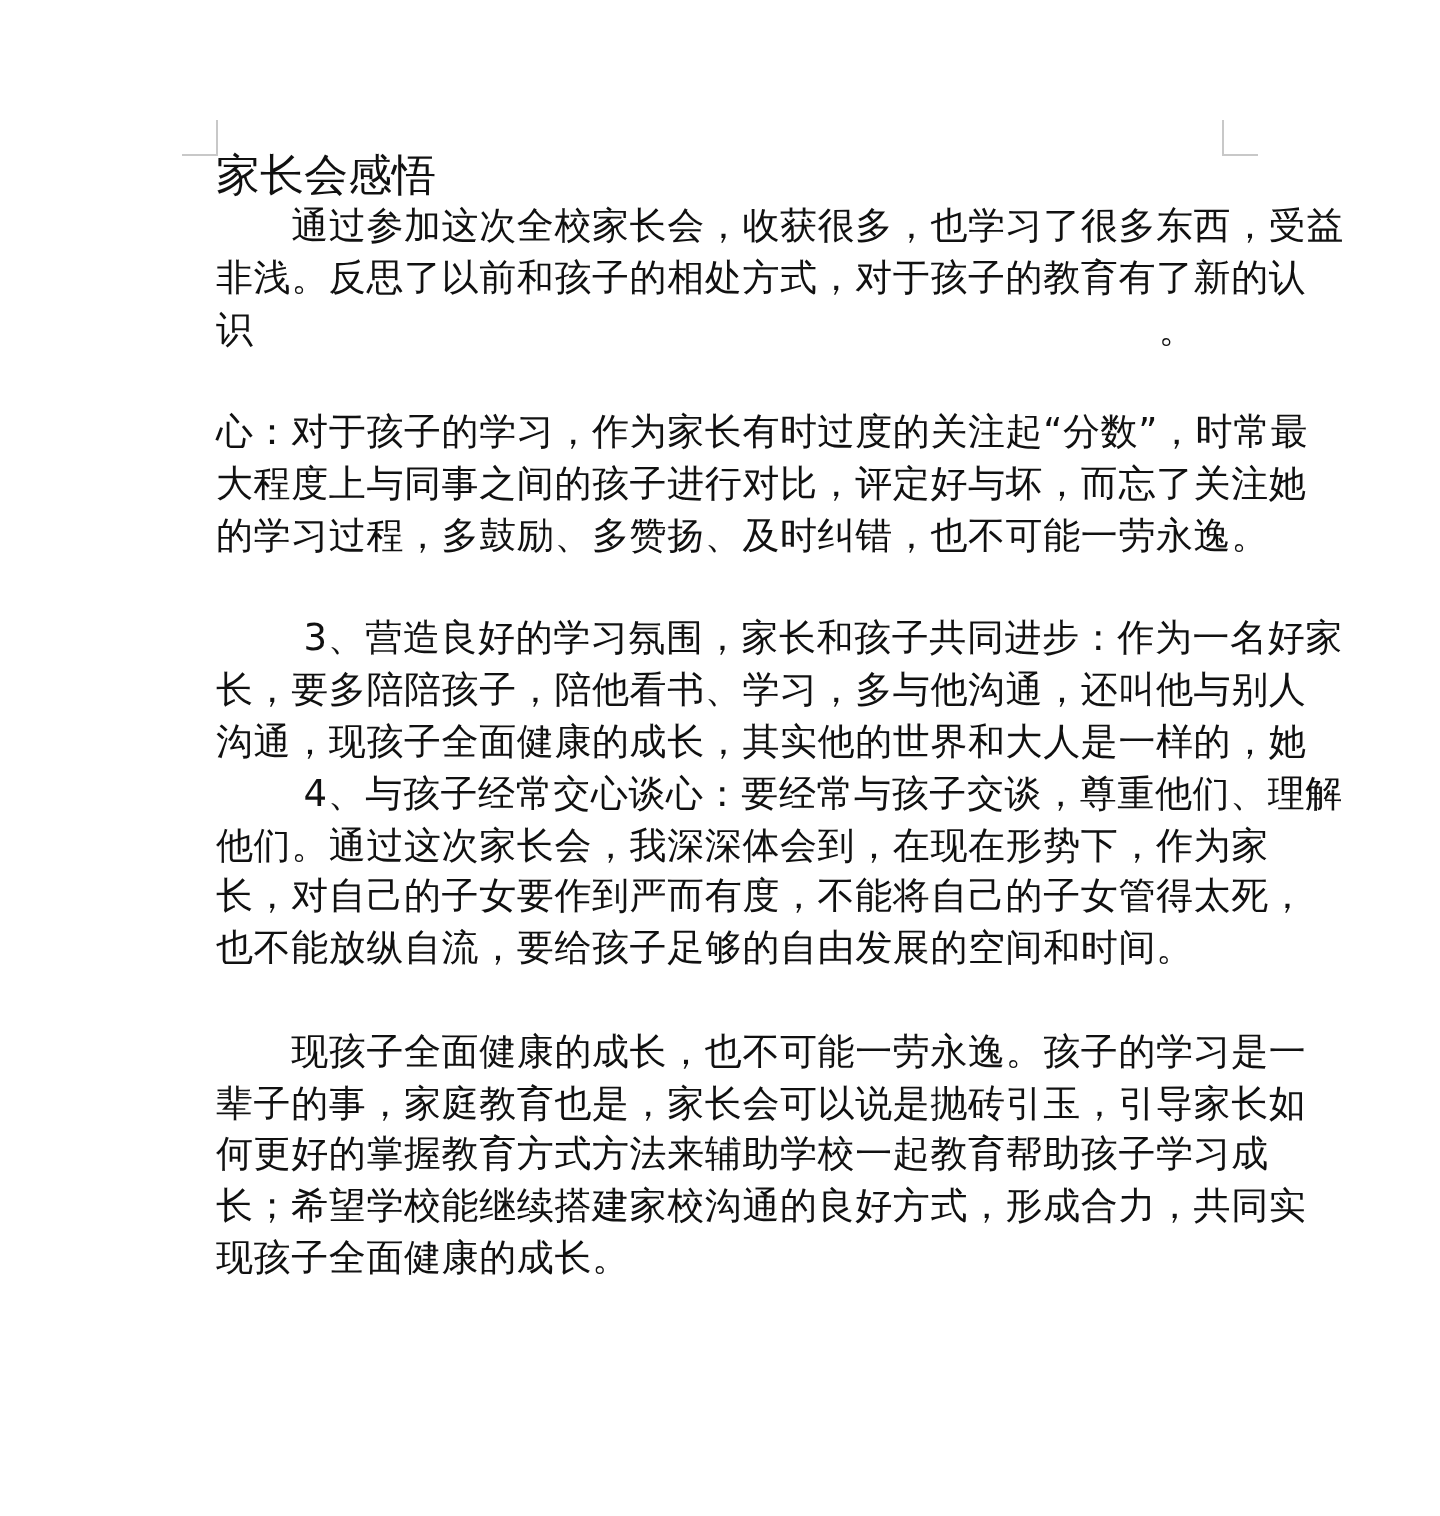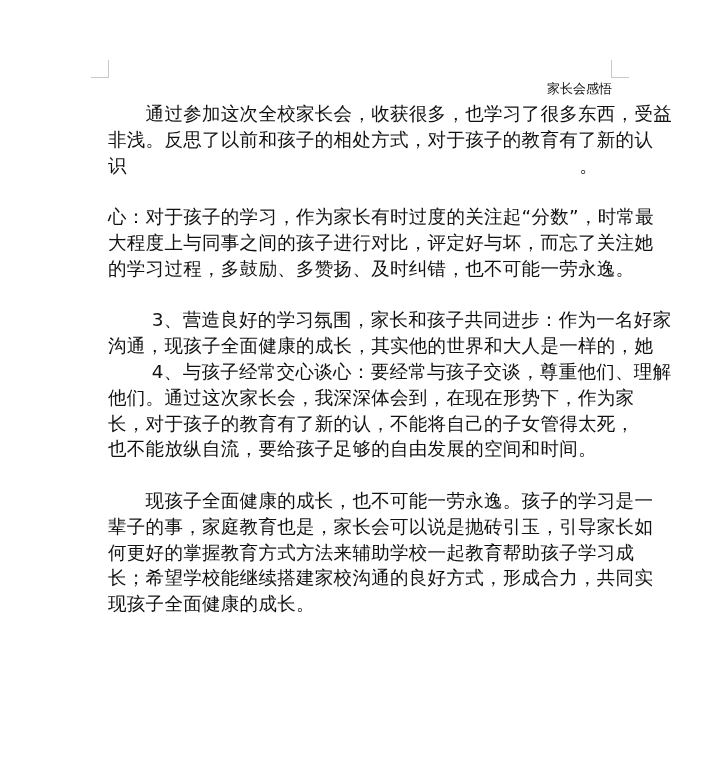--- a/index.html
+++ b/index.html
@@ -2,21 +2,21 @@
 <html><head>
 <meta charset="utf-8">
 <style>
   html, body { margin: 0; padding: 0; background: #ffffff; }
   body { width: 720px; height: 758px; position: relative; overflow: hidden;
          font-family: "DejaVu Sans", "Liberation Sans", sans-serif; color: #111; }
   .corner { position: absolute; width: 17px; height: 17px; border-color: #c8c8c8; border-style: solid; border-width: 0; }
   .corner.tl { left: 91px; top: 60px; border-right-width: 1px; border-bottom-width: 1px; }
   .corner.tr { left: 611px; top: 60px; border-left-width: 1px; border-bottom-width: 1px; }
   .page { position: absolute; left: 108px; top: 77px; width: 504px; }
-  .title { text-align: right; font-size: 13px; line-height: 24px; height: 24px; letter-spacing: 0; }
+  .title { text-align: left; font-size: 22px; line-height: 24px; height: 24px; letter-spacing: 0; }
   .para { font-size: 18.5px; line-height: 25.8px; text-align: justify; text-align-last: left; margin: 0; white-space: normal; word-break: break-all; letter-spacing: 0.3px; }
   .line { display: block; height: 25.8px; white-space: nowrap; text-align: justify; text-align-last: justify; }
   .line.last { text-align-last: left; }
   .blank { height: 25.8px; }
   .end-dot { float: right; margin-right: 14px; }
 </style>
 </head>
 <body>
 
 <div class="corner tl"></div>
@@ -37,27 +37,28 @@
     <span class="line">心：对于孩子的学习，作为家长有时过度的关注起“分数”，时常最</span>
     <span class="line">大程度上与同事之间的孩子进行对比，评定好与坏，而忘了关注她</span>
     <span class="line last">的学习过程，多鼓励、多赞扬、及时纠错，也不可能一劳永逸。</span>
   </div>
 
   <div class="blank"></div>
 
 
   <div class="para">
     <span class="line">　　 3、营造良好的学习氛围，家长和孩子共同进步：作为一名好家</span>
+    <span class="line">长，要多陪陪孩子，陪他看书、学习，多与他沟通，还叫他与别人</span>
     <span class="line">沟通，现孩子全面健康的成长，其实他的世界和大人是一样的，她</span>
   </div>
 
   <div class="para">
     <span class="line">　　 4、与孩子经常交心谈心：要经常与孩子交谈，尊重他们、理解</span>
     <span class="line">他们。通过这次家长会，我深深体会到，在现在形势下，作为家</span>
-    <span class="line">长，对于孩子的教育有了新的认，不能将自己的子女管得太死，</span>
+    <span class="line">长，对自己的子女要作到严而有度，不能将自己的子女管得太死，</span>
     <span class="line last">也不能放纵自流，要给孩子足够的自由发展的空间和时间。</span>
   </div>
 
   <div class="blank"></div>
 
   <div class="para">
     <span class="line">　　现孩子全面健康的成长，也不可能一劳永逸。孩子的学习是一</span>
     <span class="line">辈子的事，家庭教育也是，家长会可以说是抛砖引玉，引导家长如</span>
     <span class="line">何更好的掌握教育方式方法来辅助学校一起教育帮助孩子学习成</span>
     <span class="line">长；希望学校能继续搭建家校沟通的良好方式，形成合力，共同实</span>

